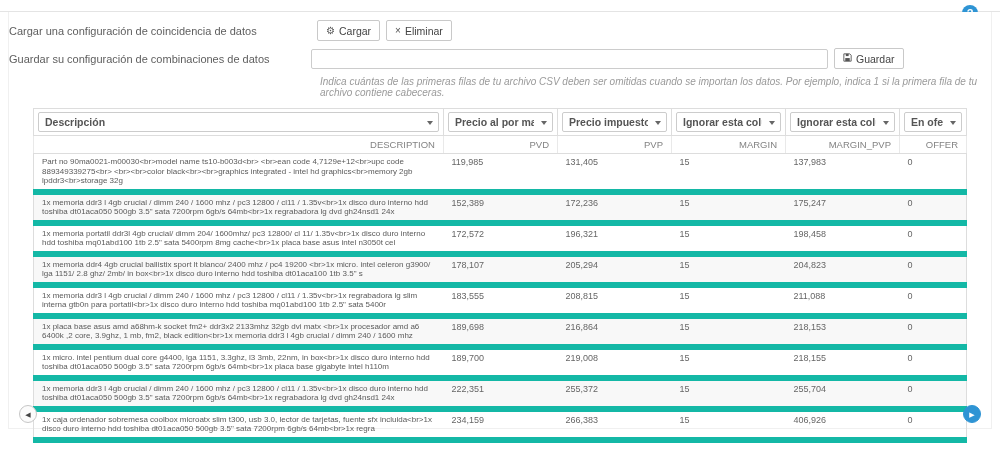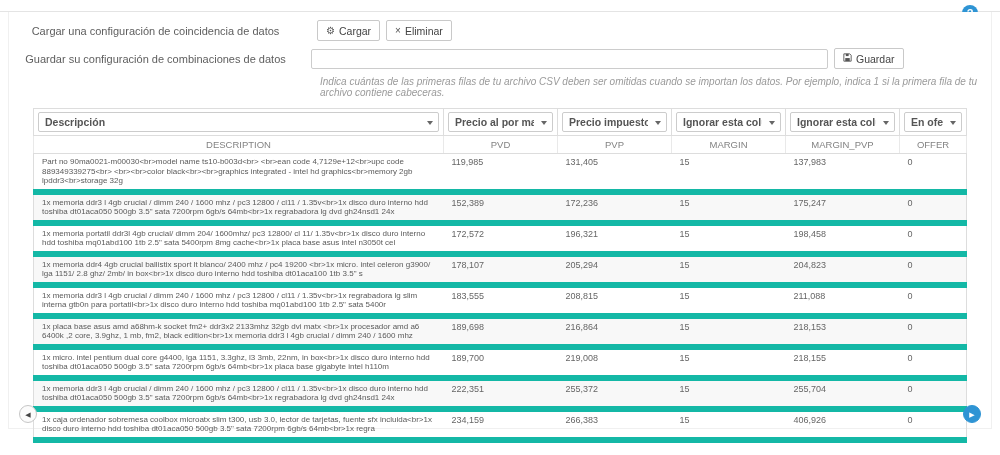--- a/index.html
+++ b/index.html
@@ -12,38 +12,38 @@
   .title{font-size:20px;font-weight:400;color:#4a4a4a;line-height:24px}
   .help{position:absolute;top:5px;right:10px;text-align:center;cursor:pointer;width:40px}
   .help-circle{width:16px;height:16px;border-radius:50%;background:var(--accent);color:#fff;font-size:11px;font-weight:bold;line-height:16px;display:inline-block}
   .help-label{font-size:10px;color:#8a8a8a;display:block;margin-top:15px}
 
   
   .panel{margin:0 8px;border:1px solid #f0f0f0;border-top:none;background:#fff;padding:8px 0 0;position:relative;height:417px}
 
   
   .frow{display:flex;align-items:center;margin-bottom:7px}
-  .flabel{width:302px;text-align:center;font-size:11px;color:#5e5e5e;padding-right:9px;flex:none}
+  .flabel{width:302px;text-align:left;font-size:11px;color:#5e5e5e;padding-right:9px;flex:none}
   .sel{border:1px solid #ccc;border-radius:2px;background:#fff;height:20px;display:flex;align-items:center;padding:0 18px 0 6px;position:relative;font-size:10.5px;color:#555;cursor:pointer;overflow:hidden}
   .sel-text{overflow:hidden;white-space:nowrap;display:block}
   .caret{position:absolute;right:5px;top:8px;width:0;height:0;border-left:3.5px solid transparent;border-right:3.5px solid transparent;border-top:4px solid #666}
   .sel-wide{width:600px}
   .inp{border:1px solid #ccc;border-radius:2px;height:20px;font-size:11px;color:#555;padding:0 6px;font-family:inherit;background:#fff}
   .inp-wide{width:517px}
   .inp-small{width:64px;background:#f3f3f3}
   .btn{display:inline-flex;align-items:center;gap:4px;border:1px solid #c9c9c9;border-radius:2px;background:#fff;height:21px;padding:0 8px;font-size:10.5px;color:#444;margin-left:6px;cursor:pointer;font-family:inherit;white-space:nowrap}
   .btn .ic{font-size:10px;color:#555;line-height:1}
   .helper{margin:1px 0 0 311px;font-size:10px;font-style:italic;color:#9a9a9a}
 
   
   .tablewrap{margin:10px 24px 0}
   table{border-collapse:collapse;width:100%;table-layout:fixed;border:1px solid #ddd}
   .selrow th{border:1px solid #ddd;padding:3px 4px;background:#fff}
   .selrow .sel{width:100%}
-  .hrow th{border:1px solid #e9e9e9;border-bottom:1px solid #ddd;padding:3px 8px;font-size:9.5px;font-weight:400;color:#838383;text-align:center;background:#fff;white-space:nowrap;overflow:hidden}
+  .hrow th{border:1px solid #e9e9e9;border-bottom:1px solid #ddd;padding:3px 8px;font-size:9.5px;font-weight:400;color:#838383;text-align:right;background:#fff;white-space:nowrap;overflow:hidden}
   tbody td{padding:3px 8px;vertical-align:top;border-bottom:6px solid #14b8a6}
   tbody tr:nth-child(even){background:#f8f8f8}
   td.desc{font-size:8px;line-height:9.5px;color:#5a5a5a;word-wrap:break-word}
   td.num{font-size:9px;color:#666}
 
   
   .nav{position:absolute;left:10px;right:10px;bottom:5px;display:flex;justify-content:space-between;align-items:center}
   .circle-btn{width:18px;height:18px;border-radius:50%;text-align:center;line-height:17px;font-size:7px;cursor:pointer}
   .circle-prev{border:1px solid #c6c6c6;background:#fbfbfb;color:#444}
   .circle-next{background:var(--accent);color:#fff;border:1px solid var(--accent)}

